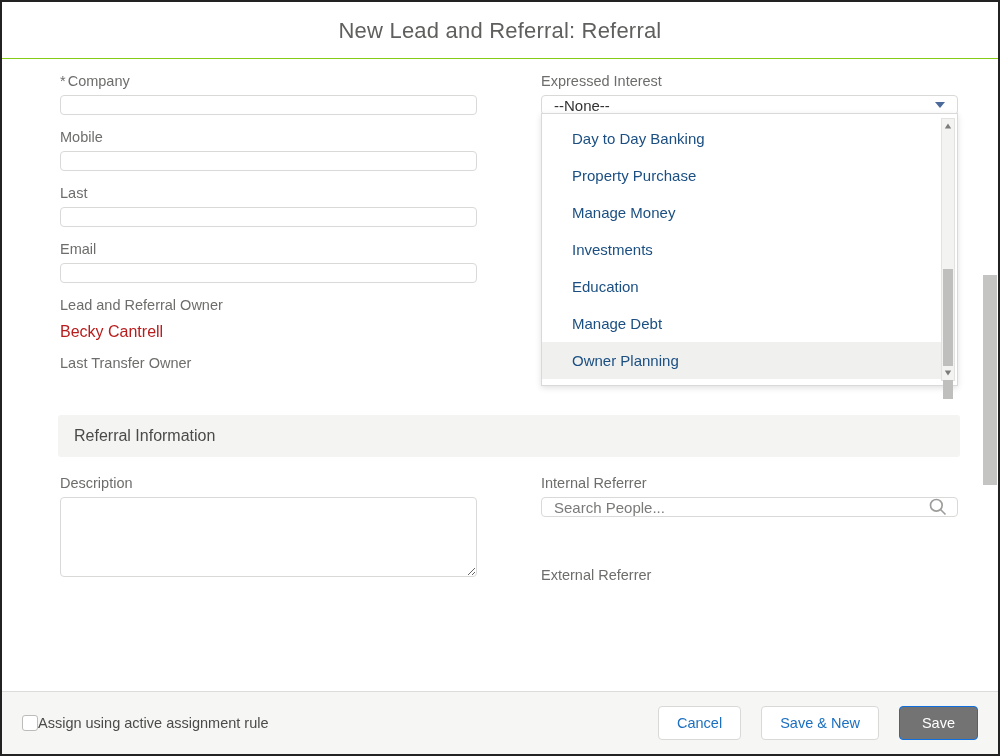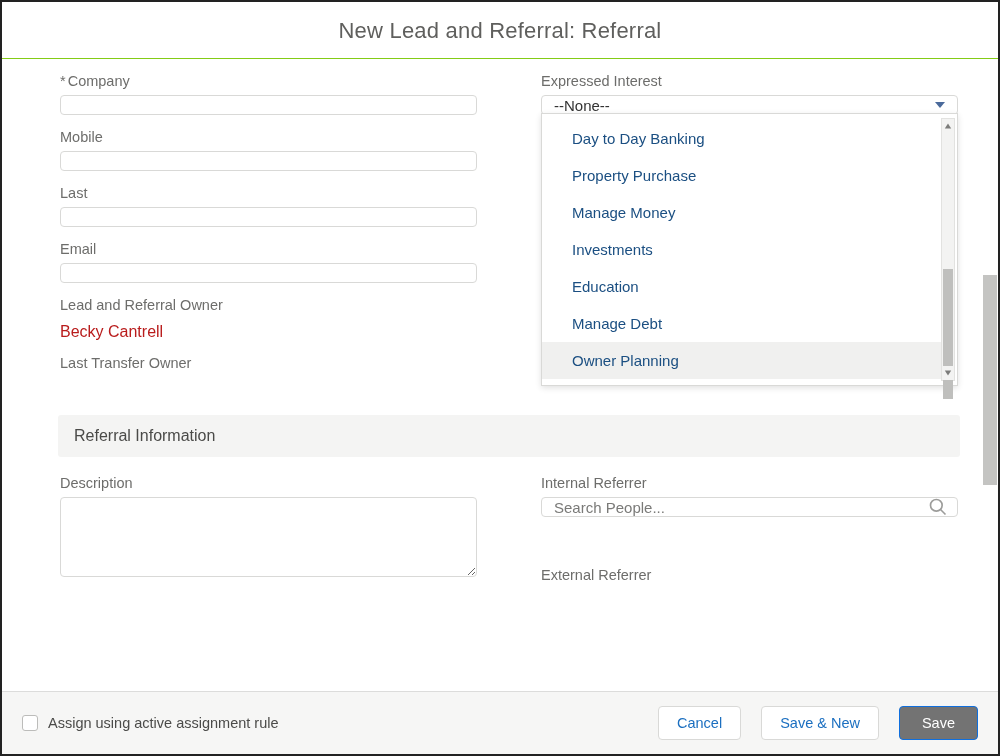--- a/index.html
+++ b/index.html
@@ -57,21 +57,21 @@
   .main-scrollbar {
     position: absolute; right: 0; top: 0; bottom: 0; width: 16px; background: #fff;
   }
   .main-thumb {
     position: absolute; left: 1px; right: 1px; top: 216px; height: 210px; background: #c4c4c2;
   }
   .footer {
     border-top: 1px solid #dcdcdb; background: #f6f6f5; padding: 14px 20px;
     display: flex; align-items: center; justify-content: space-between;
   }
-  .check-row { display: flex; align-items: center; gap: 10px; font-size: 14.5px; color: #4b4b49; }
+  .check-row { display: flex; align-items: center; font-size: 14.5px; color: #4b4b49; }
   .checkbox {
     width: 16px; height: 16px; border: 1px solid #bcbcba; border-radius: 3px; background: #fff;
   }
   .btns { display: flex; gap: 20px; }
   .btn {
     border: 1px solid #d9d9d7; background: #fff; color: #1b6fc0; border-radius: 4px;
     padding: 8px 18px; font-size: 14.5px; cursor: pointer;
   }
   .btn-primary { background: #737373; border-color: #0f6fde; color: #fff; padding: 8px 22px; }
   .cutoff-label { font-size: 14.5px; color: #6d6d6b; margin-top: 50px; }

